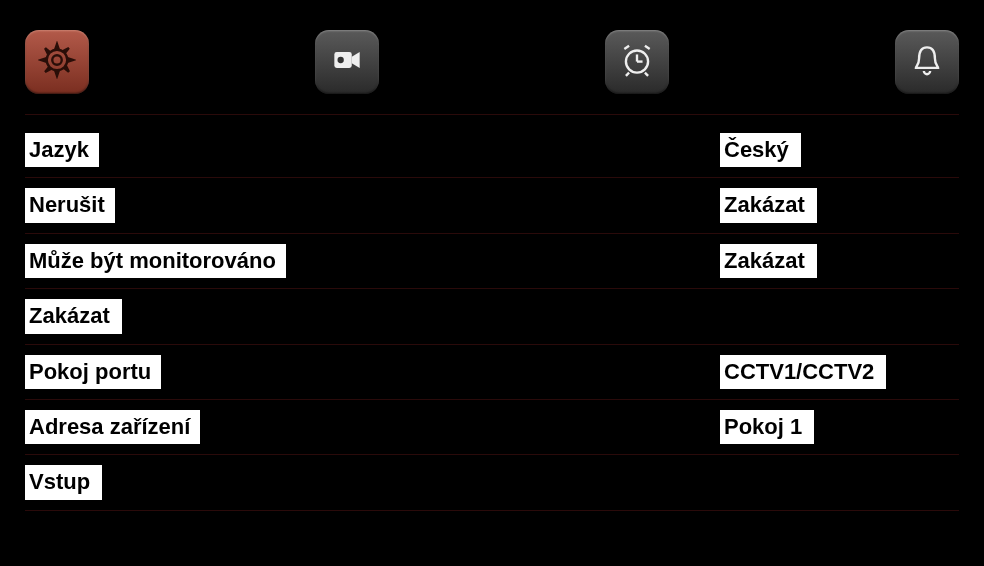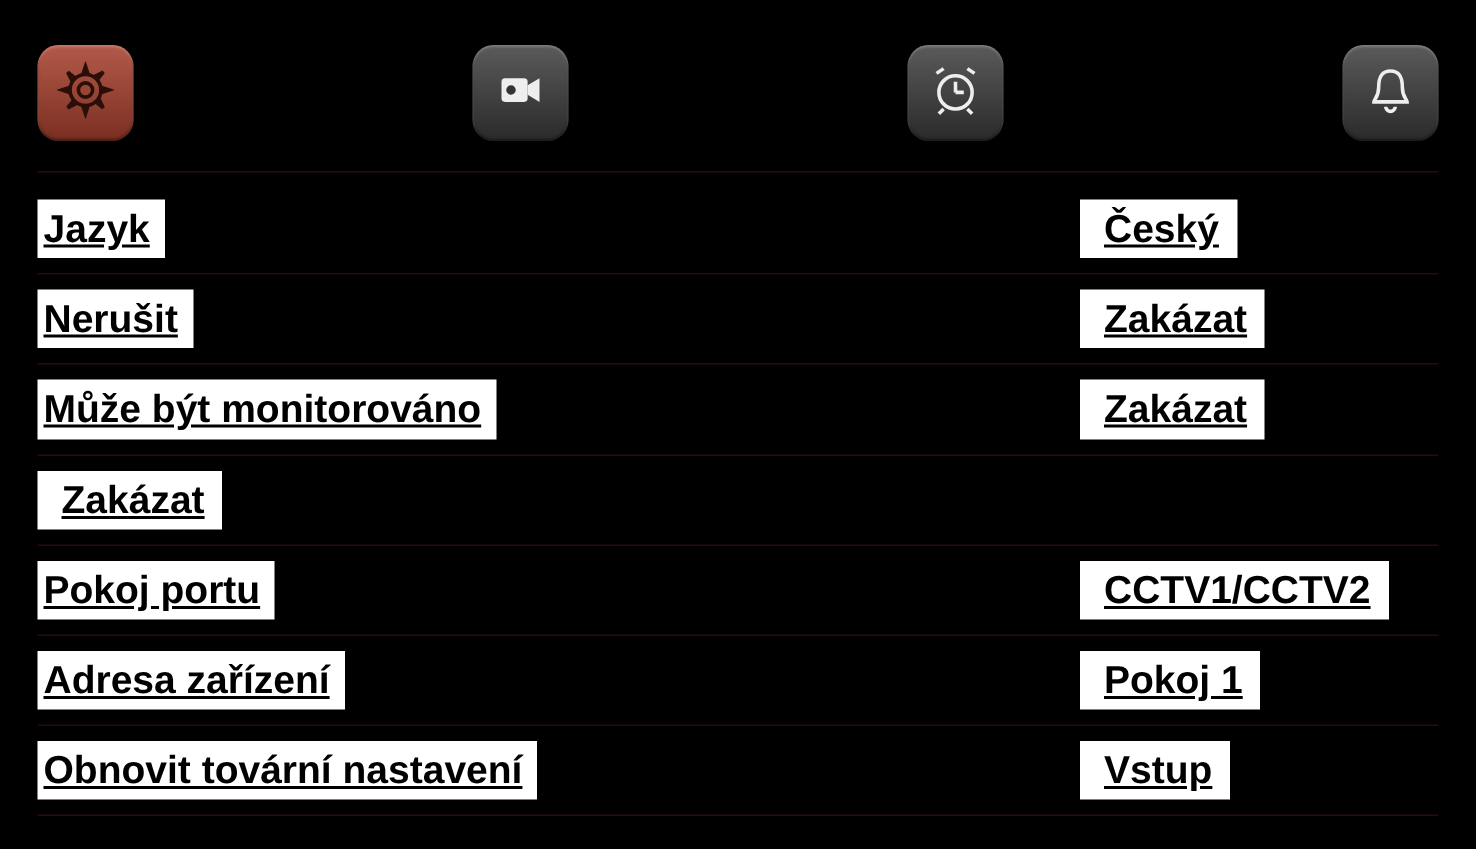--- a/index.html
+++ b/index.html
@@ -41,27 +41,26 @@
       padding: 10px 0;
       border-bottom: 1px solid #2a0a0a;
     }
     .label-col { width: 695px; }
     .value-col { flex: 0 0 auto; }
     .label-chip, .value-chip {
       display: inline-block;
       background: #fff;
       color: #000;
       font-weight: bold;
-      font-size: 26px;
+      font-size: 22px;
       padding: 4px 10px 4px 4px;
       line-height: 1.2;
       white-space: nowrap;
-      text-decoration: underline;
     }
-    .value-chip { padding: 4px 12px 4px 16px; }
+    .value-chip { padding: 4px 12px 4px 4px; }
   </style>
 </head>
 <body>
 
 <div class="tab-bar">
   <div class="tab-btn active">
     <span>
       <svg viewBox="0 0 48 48" fill="none" stroke="#2a0e08" stroke-width="3">
         <circle cx="24" cy="24" r="6"></circle>
         <path d="M24 4 L26 10 L22 10 Z M24 44 L26 38 L22 38 Z M4 24 L10 22 L10 26 Z M44 24 L38 22 L38 26 Z M9 9 L14 13 L12 15 Z M39 39 L34 35 L36 33 Z M39 9 L35 14 L33 12 Z M9 39 L13 34 L15 36 Z" fill="#2a0e08"></path>
@@ -148,21 +147,18 @@
   <div class="row">
     <div class="label-col">
       <span class="label-chip">Adresa zařízení</span>
     </div>
     <div class="value-col">
       <span class="value-chip">Pokoj 1</span>
     </div>
   </div>
 
   <div class="row">
-    <div class="label-col">
-      <span class="label-chip">Obnovit tovární nastavení</span>
-    </div>
     <div class="value-col">
       <span class="value-chip">Vstup</span>
     </div>
   </div>
 
 </div>
 
 </body></html>

